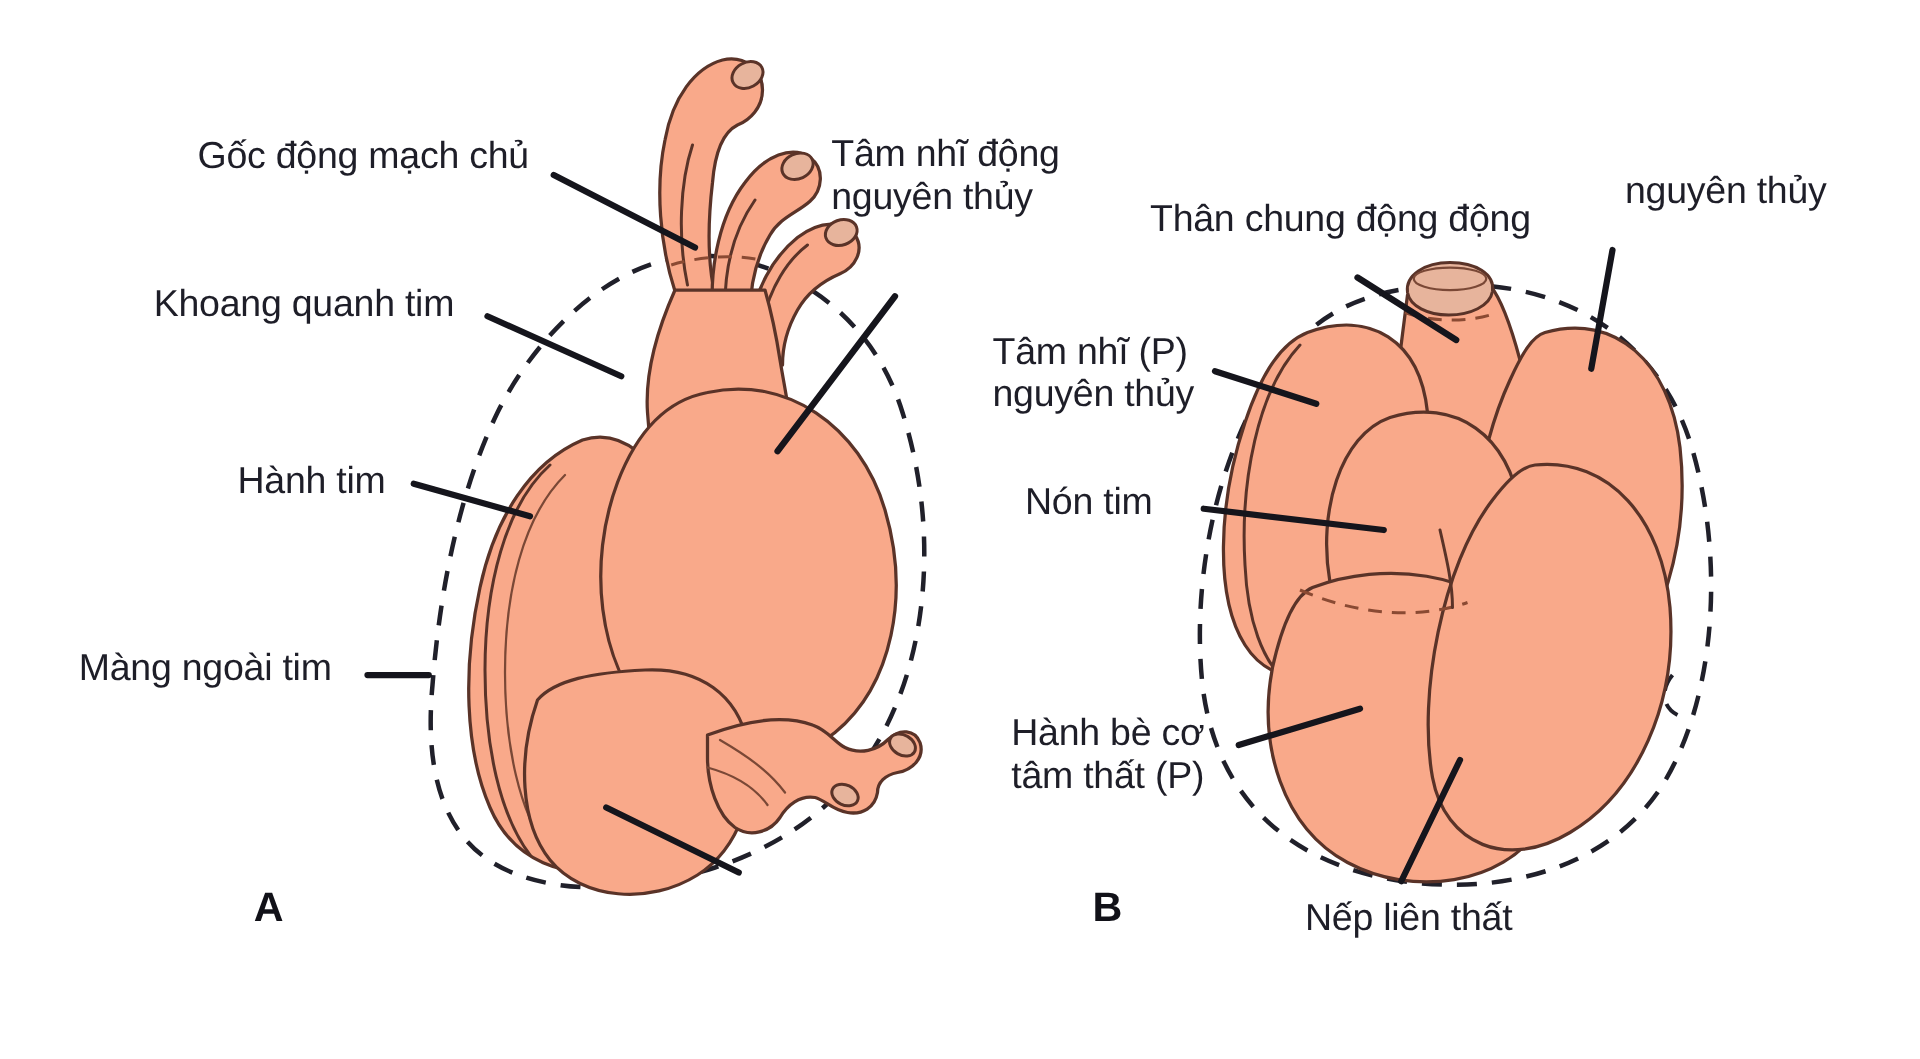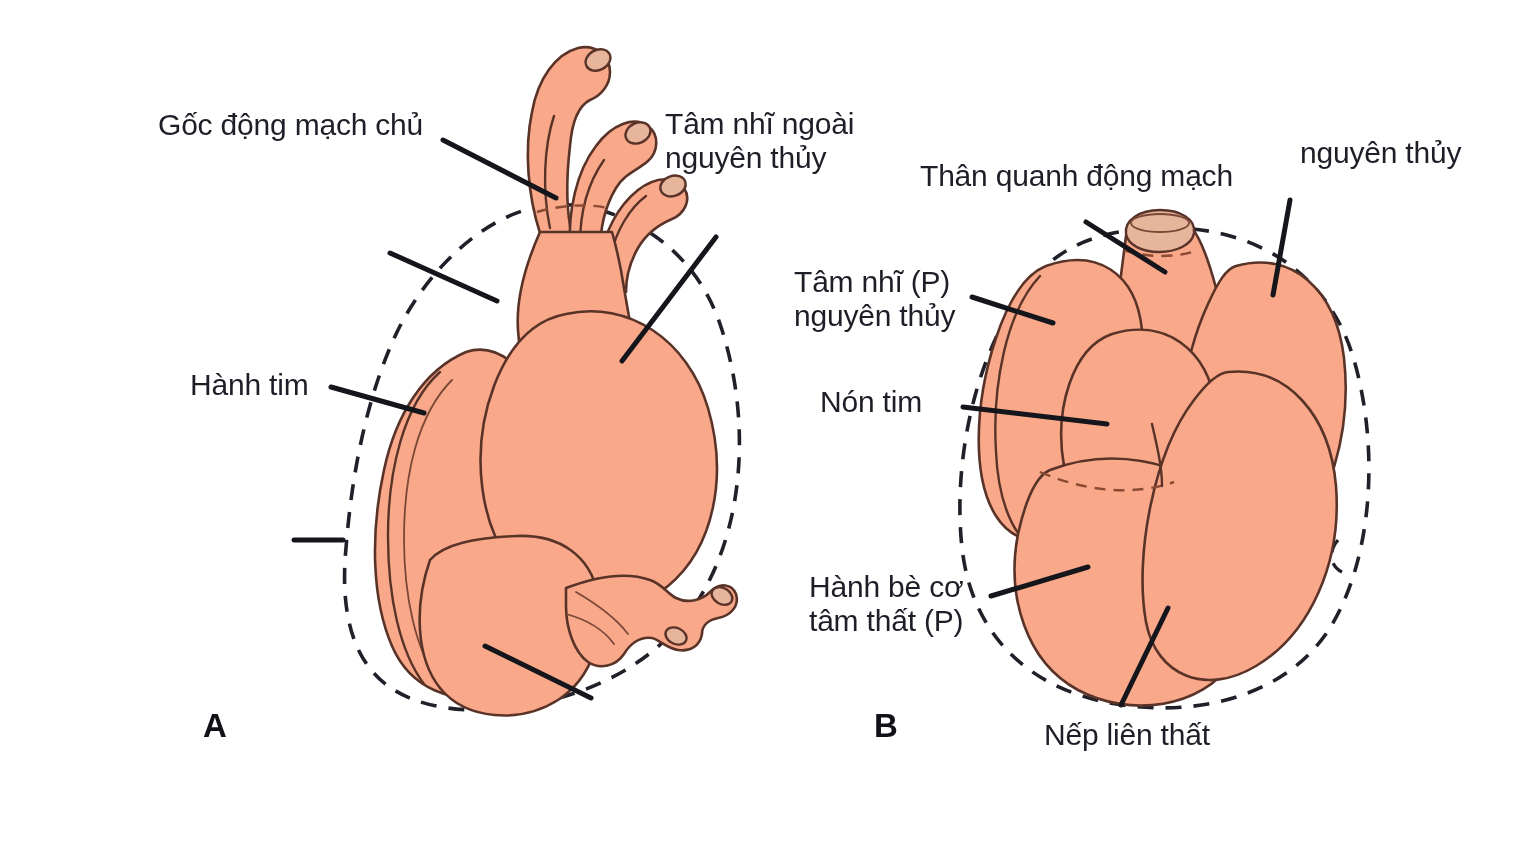--- a/index.html
+++ b/index.html
@@ -218,33 +218,35 @@
       <line class="leader" x1="1290" y1="200" x2="1273" y2="295"></line>
       <line class="leader" x1="972" y1="297" x2="1053" y2="323"></line>
       <line class="leader" x1="963" y1="407" x2="1107" y2="424"></line>
       <line class="leader" x1="991" y1="596" x2="1088" y2="567"></line>
       <line class="leader" x1="1121" y1="705" x2="1168" y2="608"></line>
     </g>
   </svg>
 
   <div class="lbl" style="left:158px;top:108px;">Gốc động mạch chủ</div>
 
+  <div class="lbl" style="left:123px;top:227px;">Khoang quanh tim</div>
 
   <div class="lbl" style="left:190px;top:368px;">Hành tim</div>
 
+  <div class="lbl" style="left:63px;top:518px;">Màng ngoài tim</div>
 
   <div style="position:absolute;left:665px;top:107px;">
-    <div class="lbl" style="position:static;">Tâm nhĩ ngoài</div>
+    <div class="lbl" style="position:static;">Tâm nhĩ động</div>
     <div class="lbl" style="position:static;">nguyên thủy</div>
   </div>
 
 
   <div class="panel-letter" style="left:203px;top:707px;">A</div>
 
-  <div class="lbl" style="left:920px;top:159px;">Thân quanh động mạch</div>
+  <div class="lbl" style="left:920px;top:159px;">Thân chung động động</div>
 
   <div style="position:absolute;left:1300px;top:136px;">
     <div class="lbl" style="position:static;">nguyên thủy</div>
   </div>
 
   <div style="position:absolute;left:778px;top:265px;margin-left:16px;">
     <div class="lbl" style="position:static;">Tâm nhĩ (P)</div>
     <div class="lbl" style="position:static;">nguyên thủy</div>
   </div>
 

